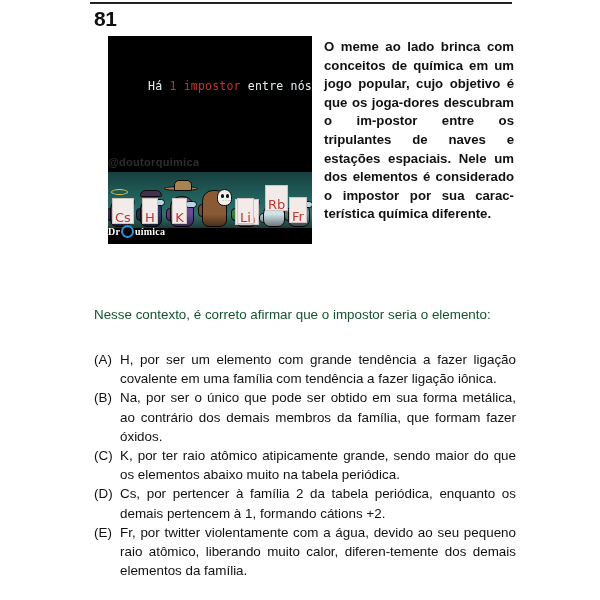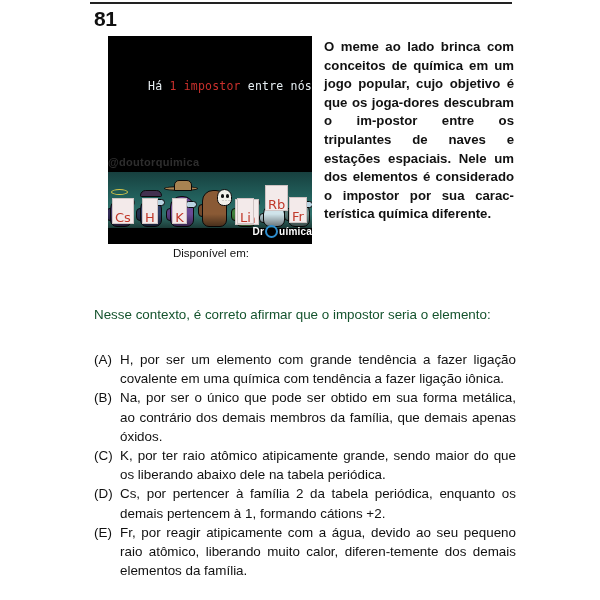--- a/index.html
+++ b/index.html
@@ -191,22 +191,22 @@
   .mask .dots {
     position: absolute; left: 4px; bottom: 2px;
     width: 7px; height: 5px;
     color: #111; font-size: 6px; line-height: 5px;
     letter-spacing: 1px;
   }
 
   .logo {
     position: absolute;
     left: 0; bottom: 6px; width: 100%;
-    text-align: right;
-    font-family: Liberation Sans, sans-serif;
+    text-align: left;
+    font-family: Liberation Serif, serif;
     font-size: 10px;
     font-weight: bold;
     color: #ffffff;
     letter-spacing: 0.2px;
   }
   .logo .ring {
     display: inline-block;
     width: 13px; height: 13px;
     border: 2px solid #2f8fd0;
     border-radius: 50%;
@@ -348,43 +348,42 @@
         <div class="visor" style="top:4px;width:10px;"></div>
         <div class="el-badge" style="bottom:4px;left:1px;">Fr</div>
       </div>
 
     </div>
 
     <div class="logo"><span>Dr</span><span class="ring"></span><span class="blue">uímica</span></div>
   </div>
 
   <div class="caption">
-    <div>Disponível em:</div>
   </div>
 
   <div class="rightcol">O meme ao lado brinca com conceitos de química em um jogo popular, cujo objetivo é que os joga-dores descubram o im-postor entre os tripulantes de naves e estações espaciais. Nele um dos elementos é considerado o impostor por sua carac-terística química diferente.</div>
 
   <div class="stem">Nesse contexto, é correto afirmar que o impostor seria o elemento:</div>
 
   <div class="options">
     <div class="opt">
       <span class="lab">(A)</span>
-      <span class="txt">H, por ser um elemento com grande tendência a fazer ligação covalente em uma química com tendência a fazer ligação iônica.</span>
+      <span class="txt">H, por ser um elemento com grande tendência a fazer ligação covalente em uma família com tendência a fazer ligação iônica.</span>
     </div>
     <div class="opt">
       <span class="lab">(B)</span>
-      <span class="txt">Na, por ser o único que pode ser obtido em sua forma metálica, ao contrário dos demais membros da família, que demais apenas óxidos.</span>
+      <span class="txt">Na, por ser o único que pode ser obtido em sua forma metálica, ao contrário dos demais membros da família, que formam fazer óxidos.</span>
     </div>
     <div class="opt">
       <span class="lab">(C)</span>
-      <span class="txt">K, por ter raio atômico atipicamente grande, sendo maior do que os liberando abaixo dele na tabela periódica.</span>
+      <span class="txt">K, por ter raio atômico atipicamente grande, sendo maior do que os elementos abaixo muito na tabela periódica.</span>
     </div>
     <div class="opt">
       <span class="lab">(D)</span>
       <span class="txt">Cs, por pertencer à família 2 da tabela periódica, enquanto os demais pertencem à 1, formando cátions +2.</span>
     </div>
     <div class="opt">
       <span class="lab">(E)</span>
-      <span class="txt">Fr, por reagir atipicamente com a água, devido ao seu pequeno raio atômico, liberando muito calor, diferen-temente dos demais elementos da família.</span>
+      <span class="txt">Fr, por twitter violentamente com a água, devido ao seu pequeno raio atômico, liberando muito calor, diferen-temente dos demais elementos da família.</span>
     </div>
   </div>
 
 </div>
 
 </body></html>

